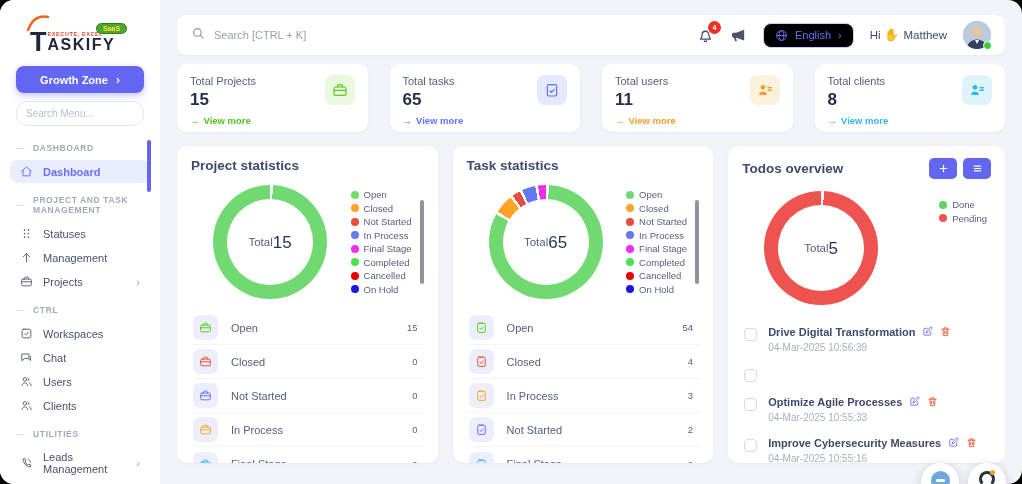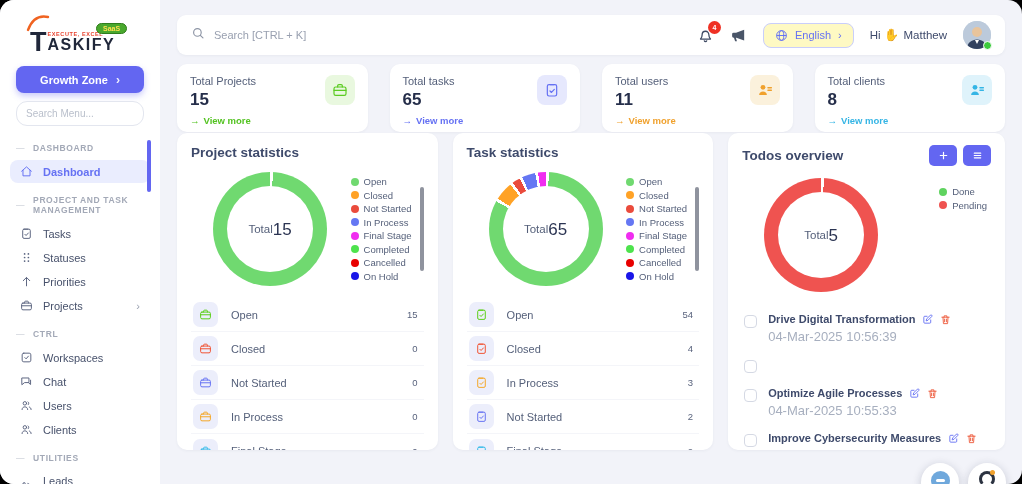--- a/index.html
+++ b/index.html
@@ -33,30 +33,30 @@
   .main { flex:1; padding:15px 17px 0; position:relative; }
 
   .topbar { height:40px; background:#fff; border-radius:9px; box-shadow:0 1px 3px rgba(40,50,80,.05); display:flex; align-items:center; padding:0 14px; margin-bottom:9px; }
   .search-wrap { flex:1; display:flex; align-items:center; gap:9px; color:#8D95A5; }
   .topbar-search { border:none; outline:none; flex:1; font-size:11px; color:#47516B; font-family:inherit; background:transparent; }
   .topbar-search::placeholder { color:#99A0B0; }
   .top-right { display:flex; align-items:center; gap:16px; }
   .bell-wrap { position:relative; display:flex; color:#3F4A63; cursor:pointer; }
   .bell-badge { position:absolute; top:-6px; right:-7px; min-width:13px; height:13px; background:#EF3124; border-radius:50%; color:#fff; font-size:7px; font-weight:700; display:flex; align-items:center; justify-content:center; }
   .mega-wrap { display:flex; color:#4A5568; cursor:pointer; }
-  .lang-btn { display:flex; align-items:center; gap:7px; border:1px solid #C9CEFB; background:#fef9c3; border-radius:8px; padding:5px 11px; color:#6571F3; font-size:11px; cursor:pointer; font-family:inherit; }
+  .lang-btn { display:flex; align-items:center; gap:7px; border:1px solid #C9CEFB; background:#000000; border-radius:8px; padding:5px 11px; color:#6571F3; font-size:11px; cursor:pointer; font-family:inherit; }
   .lang-chev { font-size:11px; }
   .greeting { font-size:11.5px; color:#3E4A6B; display:flex; align-items:center; gap:4px; }
   .wave { color:#F0A12D; font-size:12px; }
   .avatar { position:relative; width:28px; height:28px; cursor:pointer; }
   .avatar-img { width:28px; height:28px; border-radius:50%; overflow:hidden; background:#C9D5E3; display:block; }
   .status-dot { position:absolute; right:-1px; bottom:-1px; width:9px; height:9px; background:#3CCB3C; border:1.5px solid #fff; border-radius:50%; }
 
   
-  .stats-row { display:flex; gap:22px; margin-bottom:1px; }
+  .stats-row { display:flex; gap:22px; margin-bottom:14px; }
   .stat-card { flex:1; height:68px; background:#fff; border-radius:10px; box-shadow:0 1px 3px rgba(40,50,80,.05); padding:11px 13px; position:relative; }
   .stat-label { font-size:11px; color:#55607A; }
   .stat-value { font-size:17px; font-weight:800; color:#252E4A; margin-top:3px; }
   .stat-link { display:flex; align-items:center; gap:4px; margin-top:5px; font-size:9.5px; font-weight:700; cursor:pointer; }
   .stat-iconbox { position:absolute; top:11px; right:13px; width:30px; height:30px; border-radius:8px; display:flex; align-items:center; justify-content:center; }
 
   
   .charts-row { display:flex; gap:15px; height:317px; }
   .chart-card { flex:1; background:#fff; border-radius:10px; box-shadow:0 1px 3px rgba(40,50,80,.05); padding:12px 14px; overflow:hidden; position:relative; }
   .chart-card.todos { flex:1.07; }
@@ -82,25 +82,25 @@
   .status-row { display:flex; align-items:center; gap:13px; padding:6px 2px; border-bottom:1px solid #F4F5F9; height:34px; }
   .status-row:last-child { border-bottom:none; }
   .status-iconbox { width:25px; height:25px; border-radius:7px; background:#ECEEFB; display:flex; align-items:center; justify-content:center; flex-shrink:0; }
   .status-label { font-size:11px; color:#55607A; }
   .status-value { margin-left:auto; font-size:9.5px; color:#59637D; padding-right:4px; }
 
   .todo-list { margin-top:6px; }
   .todo-row { display:flex; align-items:flex-start; gap:11px; padding:7px 2px; }
   .todo-check { width:13px; height:13px; border:1px solid #D5D9E4; border-radius:4px; background:#fff; margin-top:2px; flex-shrink:0; cursor:pointer; }
   .todo-body { flex:1; }
-  .todo-title-row { display:flex; align-items:flex-end; gap:7px; }
+  .todo-title-row { display:flex; align-items:flex-start; gap:7px; }
   .todo-title { font-size:11px; font-weight:600; color:#3E4A6B; }
   .todo-edit { color:#6571F3; display:flex; cursor:pointer; }
   .todo-trash { color:#EE5B3C; display:flex; cursor:pointer; }
-  .todo-date { font-size:13px; color:#A7AFBF; margin-top:4px; }
+  .todo-date { font-size:10px; color:#A7AFBF; margin-top:4px; }
 
   
   .fab-row { position:absolute; right:16px; bottom:-17px; display:flex; gap:9px; z-index:6; }
   .fab { width:38px; height:38px; border-radius:50%; background:#fff; box-shadow:0 2px 10px rgba(20,30,60,.2); display:flex; align-items:flex-start; justify-content:center; padding-top:8px; cursor:pointer; }
   .fab-chat-glyph { width:19px; height:19px; border-radius:50%; background:#6FA8DC; position:relative; }
   .fab-chat-glyph::after { content:""; position:absolute; left:5px; top:8px; width:9px; height:3px; border-radius:2px; background:#fff; }
   .fab-user-glyph { width:16px; height:16px; border:3px solid #2B3240; border-radius:50%; border-bottom-color:transparent; position:relative; }
   .fab-user-glyph::after { content:""; position:absolute; top:-4px; right:-3px; width:5px; height:5px; border-radius:50%; background:#F0A12D; }
 </style>
 </head>
@@ -139,48 +139,38 @@
     <span class="lbl">Dashboard</span>
   </div>
           </div>
   </div>
         <div class="nav-section">
     <div class="nav-section-label">PROJECT AND TASK MANAGEMENT</div>
     <div class="nav-items">
             <div class="nav-item">
     <span class="ic">
                 <svg width="13" height="13" viewBox="0 0 24 24" fill="none" stroke="currentColor" stroke-width="1.8" stroke-linecap="round" stroke-linejoin="round">
-                  <rect x="5" y="4" width="14" height="17" rx="2.5"></rect>
-                  <path d="M9.5 4h5"></path>
-                  <path d="M9 13.5l2.2 2.2L15.5 11"></path>
-                </svg>
-              </span>
-    <span class="lbl">Tasks</span>
-  </div>
-            <div class="nav-item">
-    <span class="ic">
-                <svg width="13" height="13" viewBox="0 0 24 24" fill="none" stroke="currentColor" stroke-width="1.8" stroke-linecap="round" stroke-linejoin="round">
                   <circle cx="8.5" cy="5.5" r="1.6" fill="currentColor" stroke="none"></circle>
                   <circle cx="15.5" cy="5.5" r="1.6" fill="currentColor" stroke="none"></circle>
                   <circle cx="8.5" cy="12" r="1.6" fill="currentColor" stroke="none"></circle>
                   <circle cx="15.5" cy="12" r="1.6" fill="currentColor" stroke="none"></circle>
                   <circle cx="8.5" cy="18.5" r="1.6" fill="currentColor" stroke="none"></circle>
                   <circle cx="15.5" cy="18.5" r="1.6" fill="currentColor" stroke="none"></circle>
                 </svg>
               </span>
     <span class="lbl">Statuses</span>
   </div>
             <div class="nav-item">
     <span class="ic">
                 <svg width="13" height="13" viewBox="0 0 24 24" fill="none" stroke="currentColor" stroke-width="1.8" stroke-linecap="round" stroke-linejoin="round">
                   <path d="M12 20V5"></path>
                   <path d="M6 10.5 12 4.5l6 6"></path>
                 </svg>
               </span>
-    <span class="lbl">Priorities</span>
+    <span class="lbl">Management</span>
   </div>
             <div class="nav-item">
     <span class="ic">
                 <svg width="13" height="13" viewBox="0 0 24 24" fill="none" stroke="currentColor" stroke-width="1.8" stroke-linecap="round" stroke-linejoin="round">
                   <rect x="3" y="7.5" width="18" height="12.5" rx="2.5"></rect>
                   <path d="M8.5 7.5V5.8A1.8 1.8 0 0 1 10.3 4h3.4a1.8 1.8 0 0 1 1.8 1.8v1.7"></path>
                   <path d="M3 12.5h18"></path>
                 </svg>
               </span>
     <span class="lbl">Projects</span>

